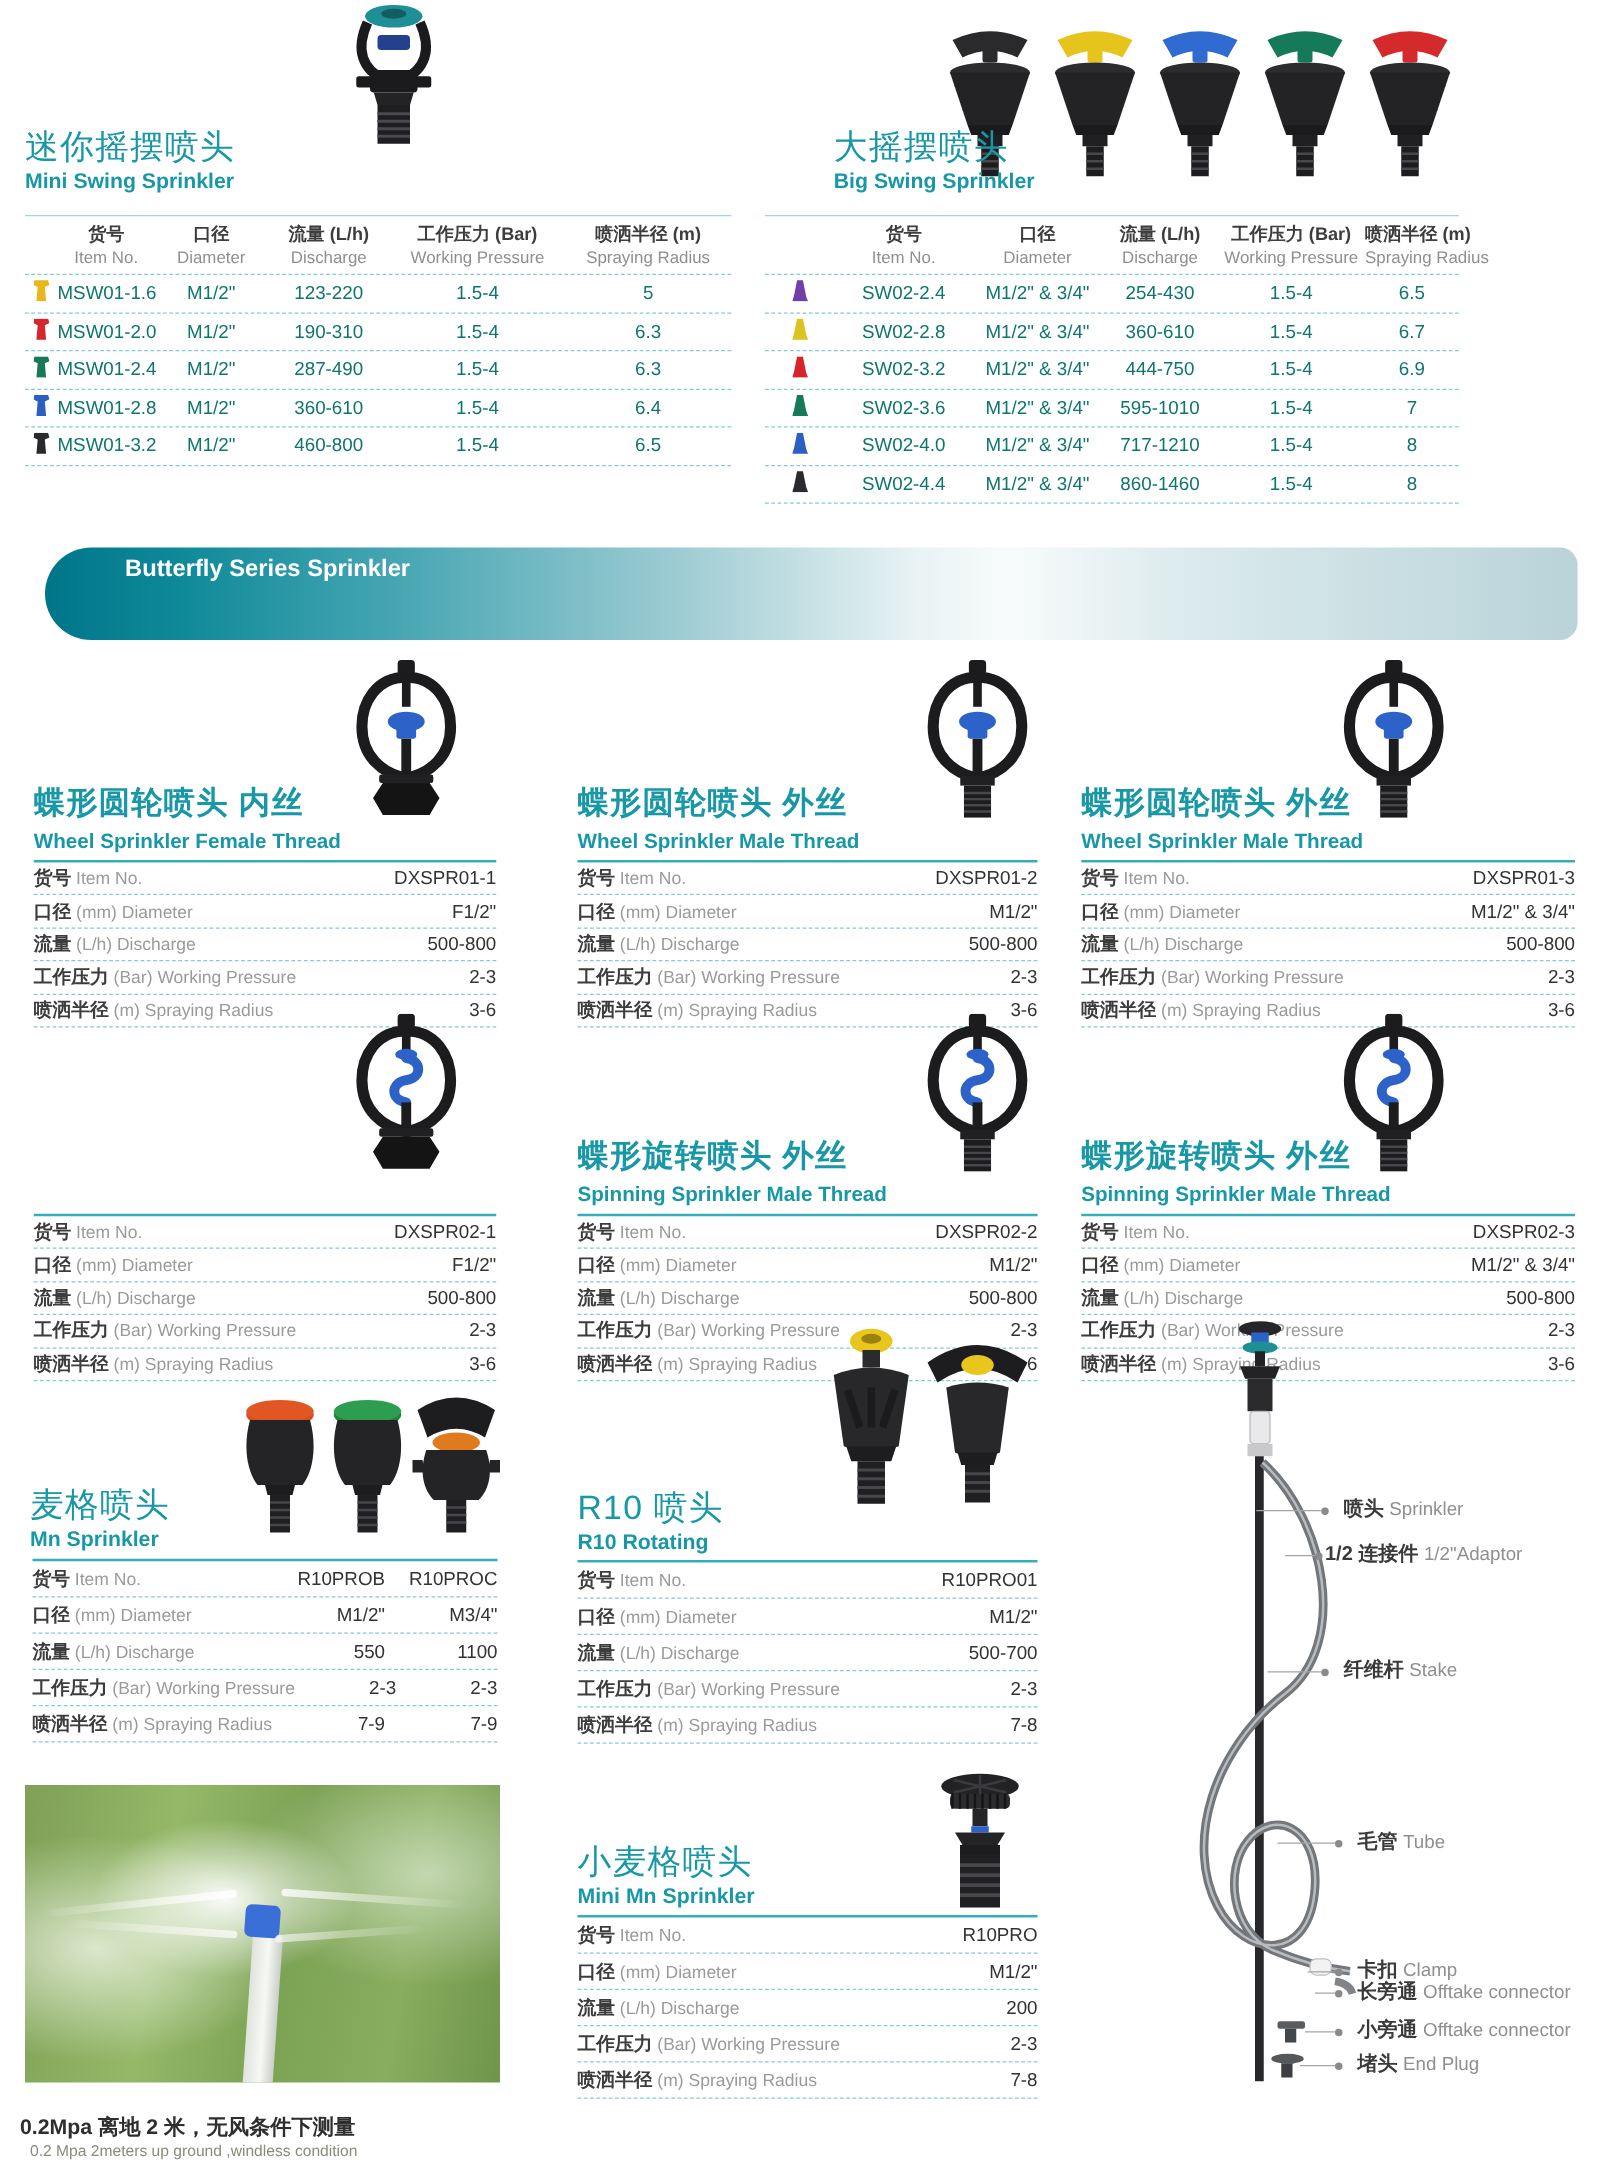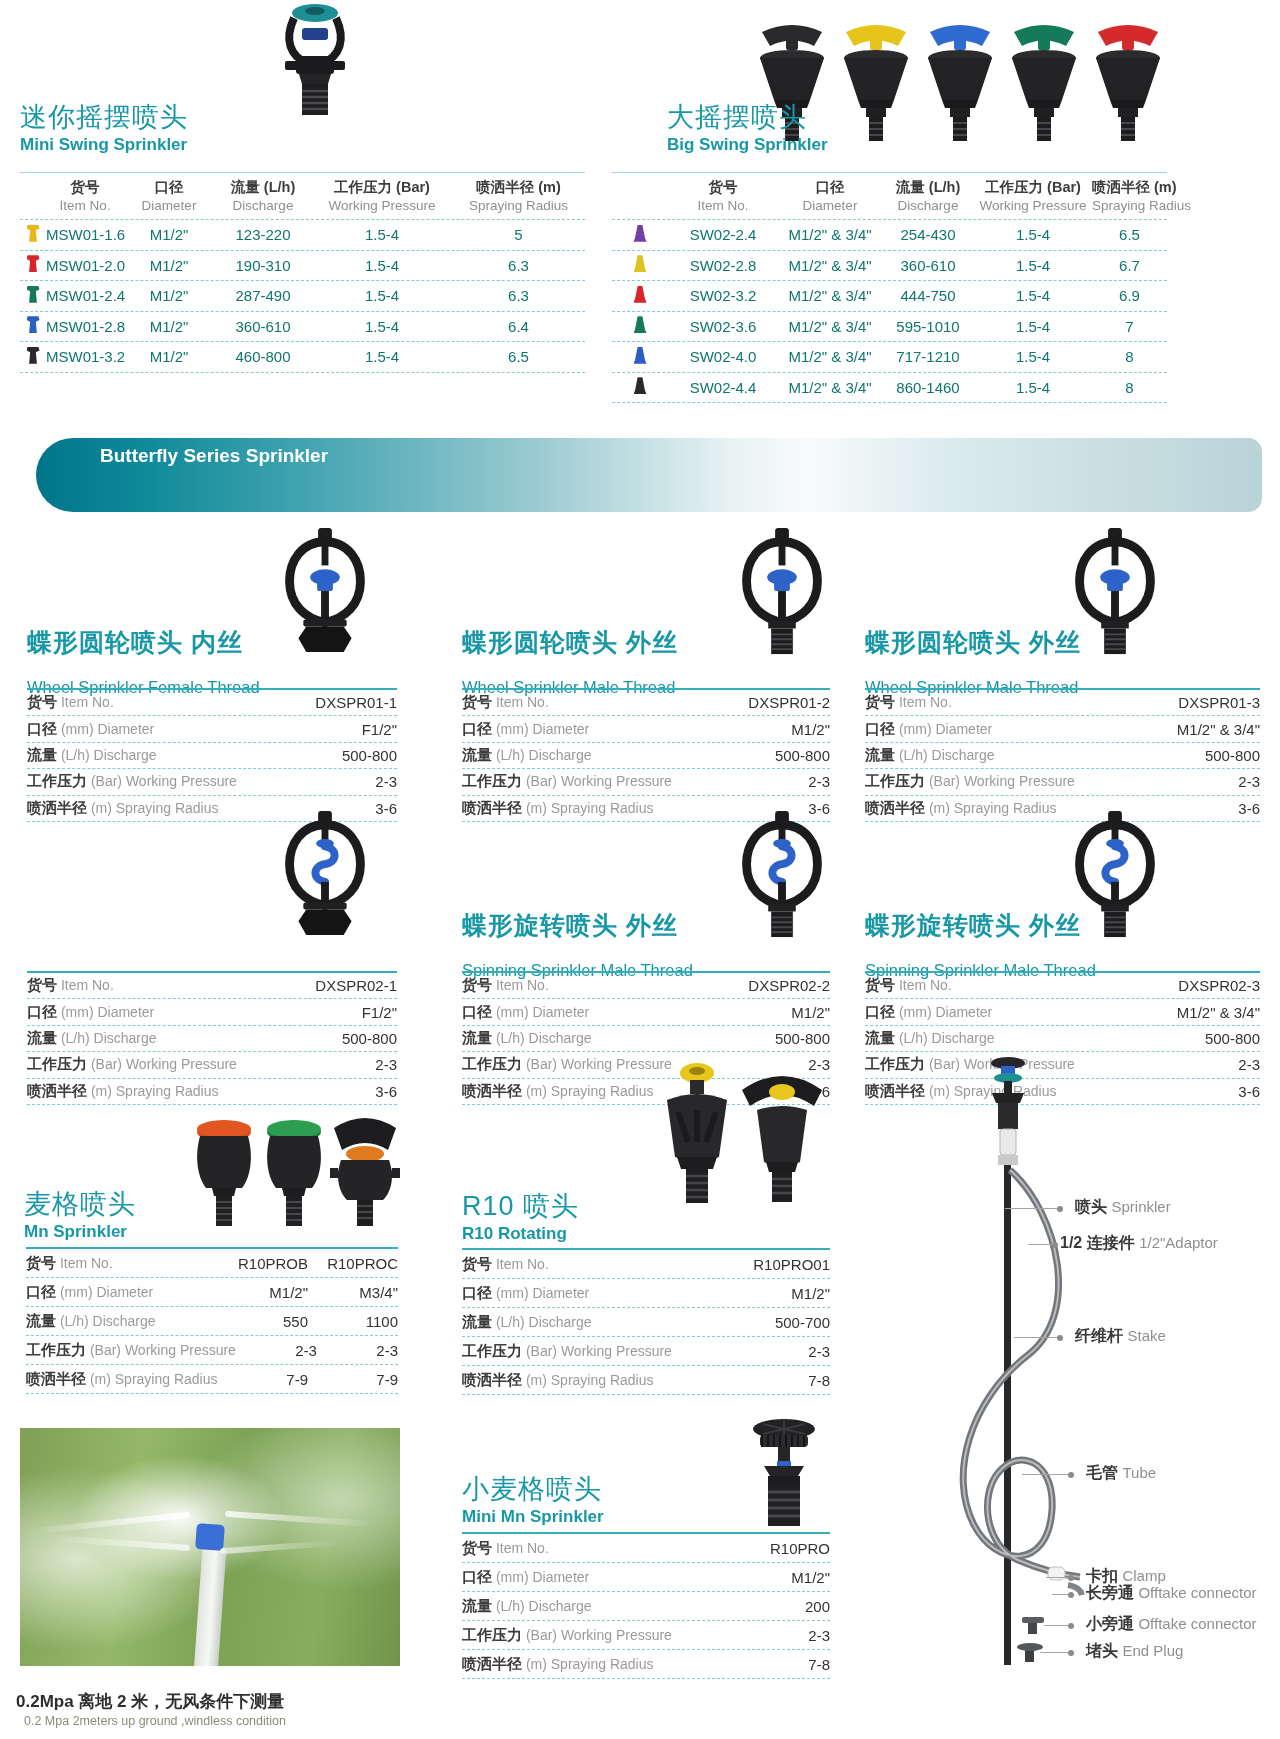--- a/index.html
+++ b/index.html
@@ -27,21 +27,21 @@
   .banner{position:absolute;left:36px;top:438px;width:1226px;height:74px;border-radius:37px 14px 14px 37px;
     background:linear-gradient(90deg,#00758a 0%,#0f8a99 9%,#47a6b3 23%,#9ccbd2 41%,#e9f3f4 57%,#f8fbfb 63%,#dcebed 74%,#b9d3d9 100%);
     color:#fff;padding:7px 0 0 64px}
   .banner .cn{font-size:33px;font-weight:bold;letter-spacing:3px;line-height:1.1}
   .banner .en{font-size:19px;font-weight:bold;line-height:1.15}
 
   
   .card{position:absolute}
   .card-title{position:absolute;left:0;top:99px}
   .card-title .cn{font-size:25px;font-weight:bold;color:#1898a6;letter-spacing:1px;line-height:1.2}
-  .card-title .en{font-size:16.5px;font-weight:normal;color:#1898a6;line-height:1.25;margin-top:20px}
+  .card-title .en{font-size:16.5px;font-weight:bold;color:#1898a6;line-height:1.25;margin-top:6px}
   .card-img{position:absolute;top:0}
   .spec-table{position:absolute;left:0;top:160px;right:0;border-top:2px solid #35aebc}
   .srow{display:flex;align-items:center;height:26.4px;border-bottom:1px dashed #82ccd4}
   .srow .lbl{flex:1;font-size:14px;color:#9a9a9a;white-space:nowrap}
   .srow .lbl b{font-size:15px;color:#3c3c3c;font-weight:bold}
   .srow .val{width:150px;text-align:right;font-size:15px;color:#333;white-space:nowrap}
   .srow .v90{width:90px}
   .rh29 .srow{height:29px}
 
   

